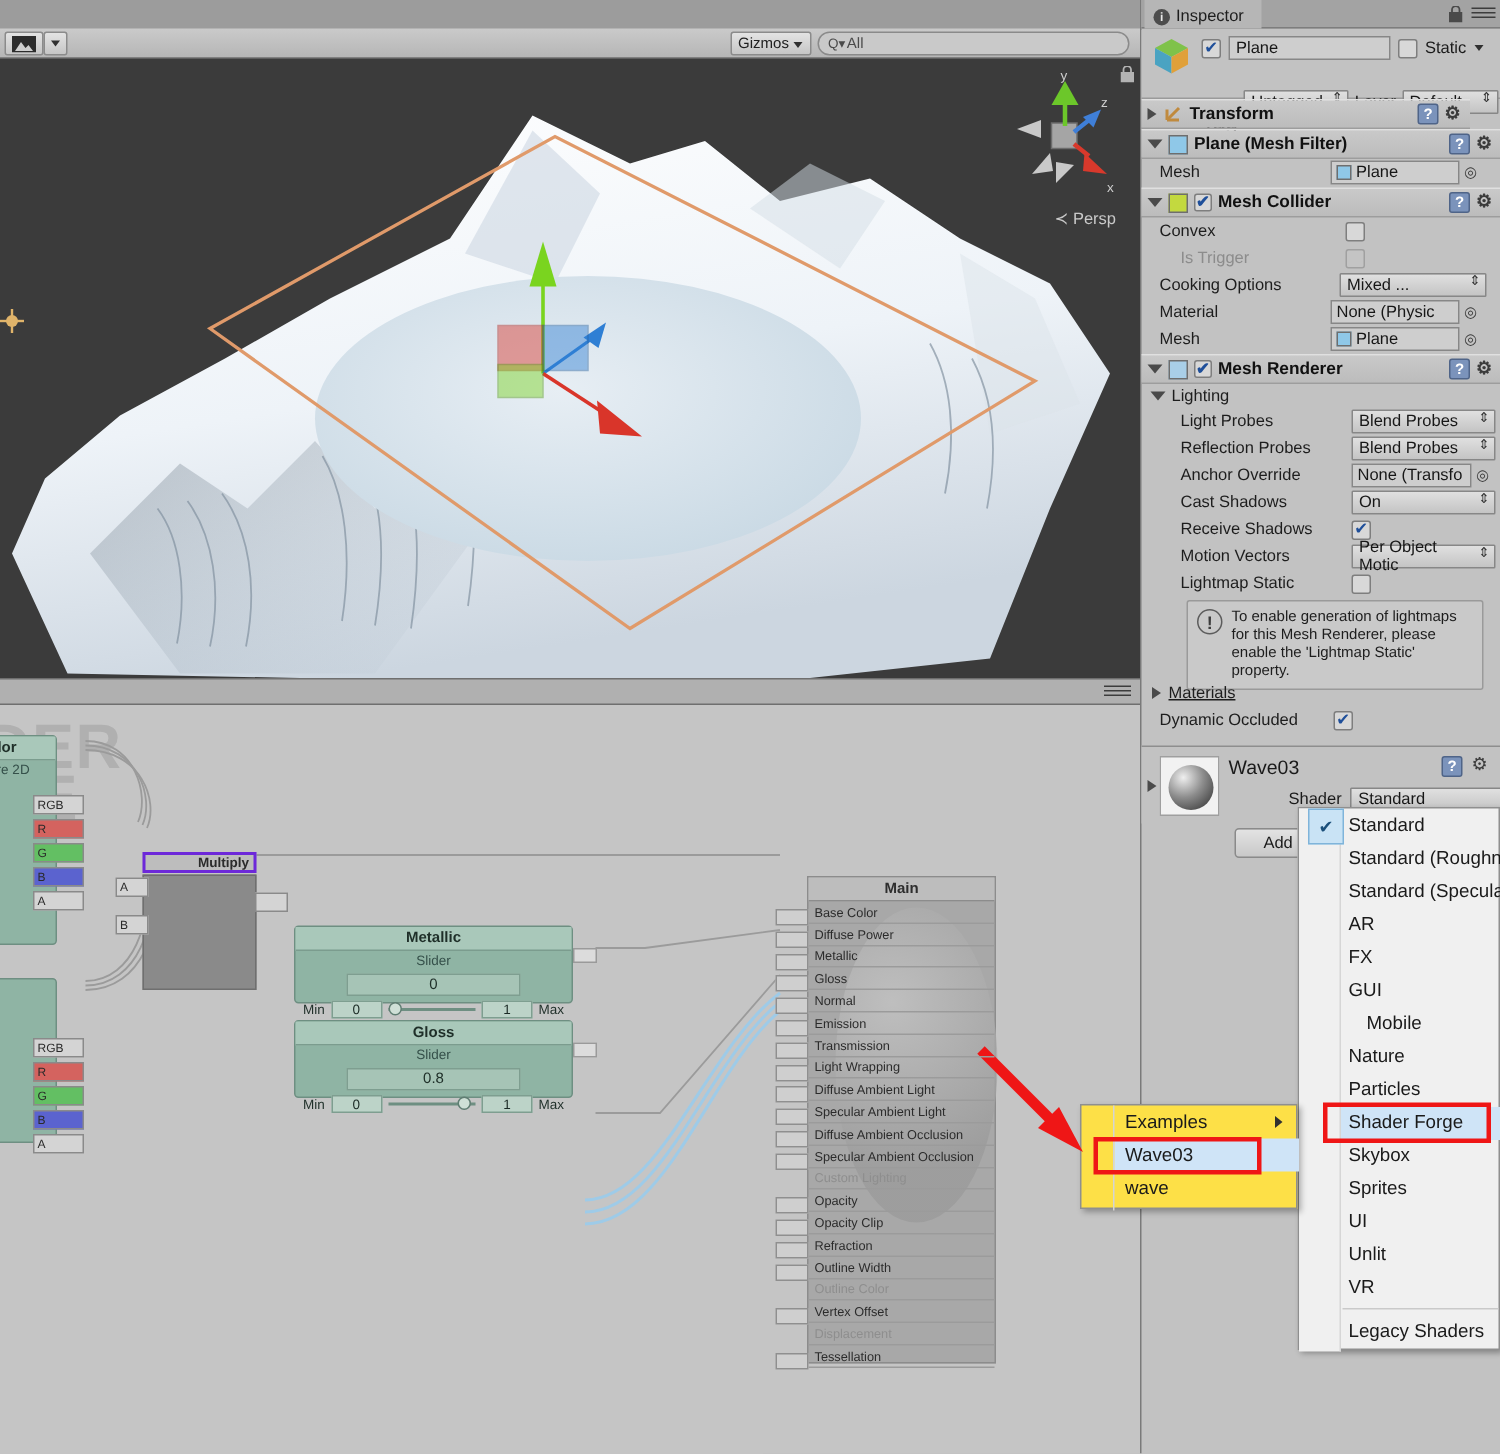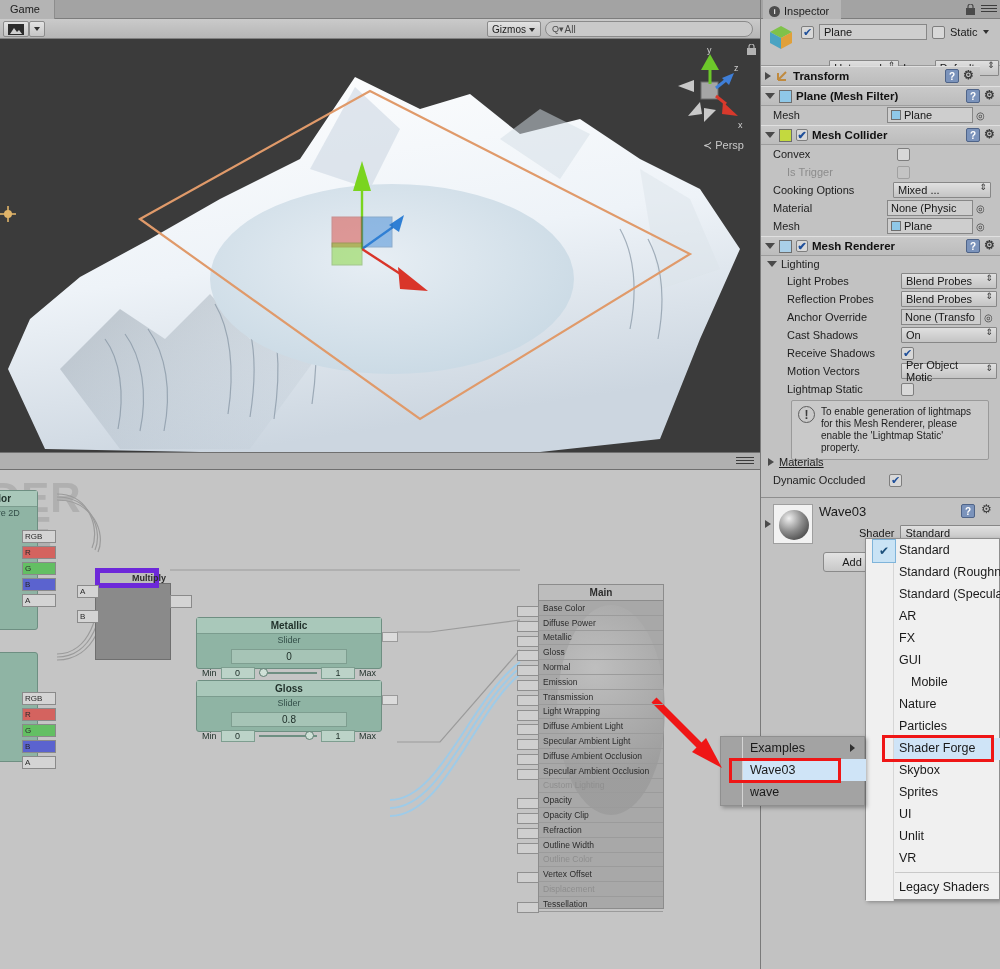--- a/index.html
+++ b/index.html
@@ -303,21 +303,21 @@
     background: #cfe4f7;
   }
   #sf-redbox {
     position: absolute; left: 882px; top: 735px; width: 112px; height: 27px;
     border: 3px solid #ef1616; pointer-events: none;
   }
 
   
   #submenu {
     position: absolute; left: 720px; top: 736px; width: 145px; height: 70px;
-    background: #a3a3a3; border: 1px solid #8f8f8f;
+    background: #fde047; border: 1px solid #8f8f8f;
     box-shadow: 2px 2px 4px rgba(0,0,0,.3);
   }
   #submenu-col {
     position: absolute; left: 0; top: 0; width: 22px; height: 70px;
     border-right: 1px solid #d4d4d4;
   }
   .sub-item {
     position: relative; height: 22px; display: flex; align-items: center;
     padding-left: 29px; font-size: 12.5px; color: #1a1a1a;
   }
@@ -336,23 +336,20 @@
   }
   #red-arrow { position: absolute; left: 648px; top: 694px; width: 80px; height: 80px; }
 </style>
 </head>
 <body>
 
 <div id="root">
 
   <div id="game-panel">
 
-    <div class="tab-strip">
-      <div class="tab-active">Game</div>
-    </div>
 
     <div class="game-toolbar">
       <div class="tb-btn" id="tb-aspect">
         <svg width="16" height="11" viewBox="0 0 16 11">
           <rect x="0" y="0" width="16" height="11" fill="#2c2c2c"></rect>
           <polygon points="2,10 6,4 9,8 11,6 14,10" fill="#cfcfcf"></polygon>
         </svg>
       </div>
       <div class="tb-btn" id="tb-aspect-arrow">
         <span class="mini-arrow"></span>
@@ -514,21 +511,21 @@
     <div class="node" style="left:-42px; top:182px; width:80px; height:110px;">
       
     </div>
     <div class="port" style="left:22px; top:222px;">RGB</div>
     <div class="port port-r" style="left:22px; top:238px;">R</div>
     <div class="port port-g" style="left:22px; top:254px;">G</div>
     <div class="port port-b" style="left:22px; top:270px;">B</div>
     <div class="port" style="left:22px; top:286px;">A</div>
 
     <div style="position:absolute; left:95px; top:113px; width:76px; height:77px; background:#8a8a8a; border:1px solid #6f6f6f;">
-      <div style="position:absolute;left:-1px;top:-16px;width:64px;background:#bdbdbd;border:5px solid #6d28d9;text-align:center;font-size:9px;font-weight:bold;color:#2b2b2b;padding-left:32px;">Multiply</div>
+      <div style="position:absolute;left:-1px;top:-16px;width:76px;background:#bdbdbd;border:2px solid #6d28d9;text-align:center;font-size:9px;font-weight:bold;color:#2b2b2b;padding-left:32px;">Multiply</div>
     </div>
     <div class="port" style="left:77px; top:115px; width:22px;">A</div>
     <div class="port" style="left:77px; top:140px; width:22px;">B</div>
     <div class="port" style="left:170px; top:125px; width:22px;"></div>
 
     <div class="node" style="left:196px; top:147px; width:186px; height:52px;">
       <div class="node-title">Metallic</div>
       <div class="node-sub">Slider</div>
       <div class="slider-box">0</div>
       <div class="slider-row">

